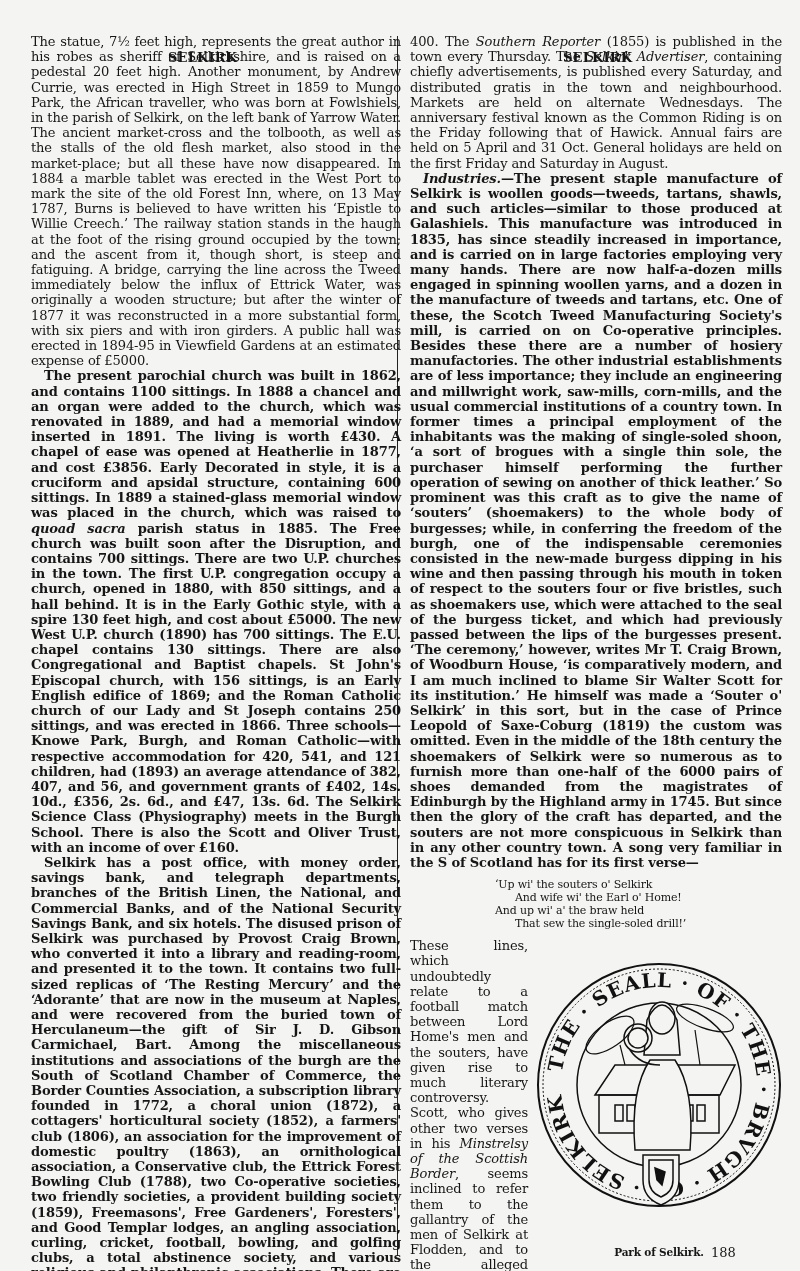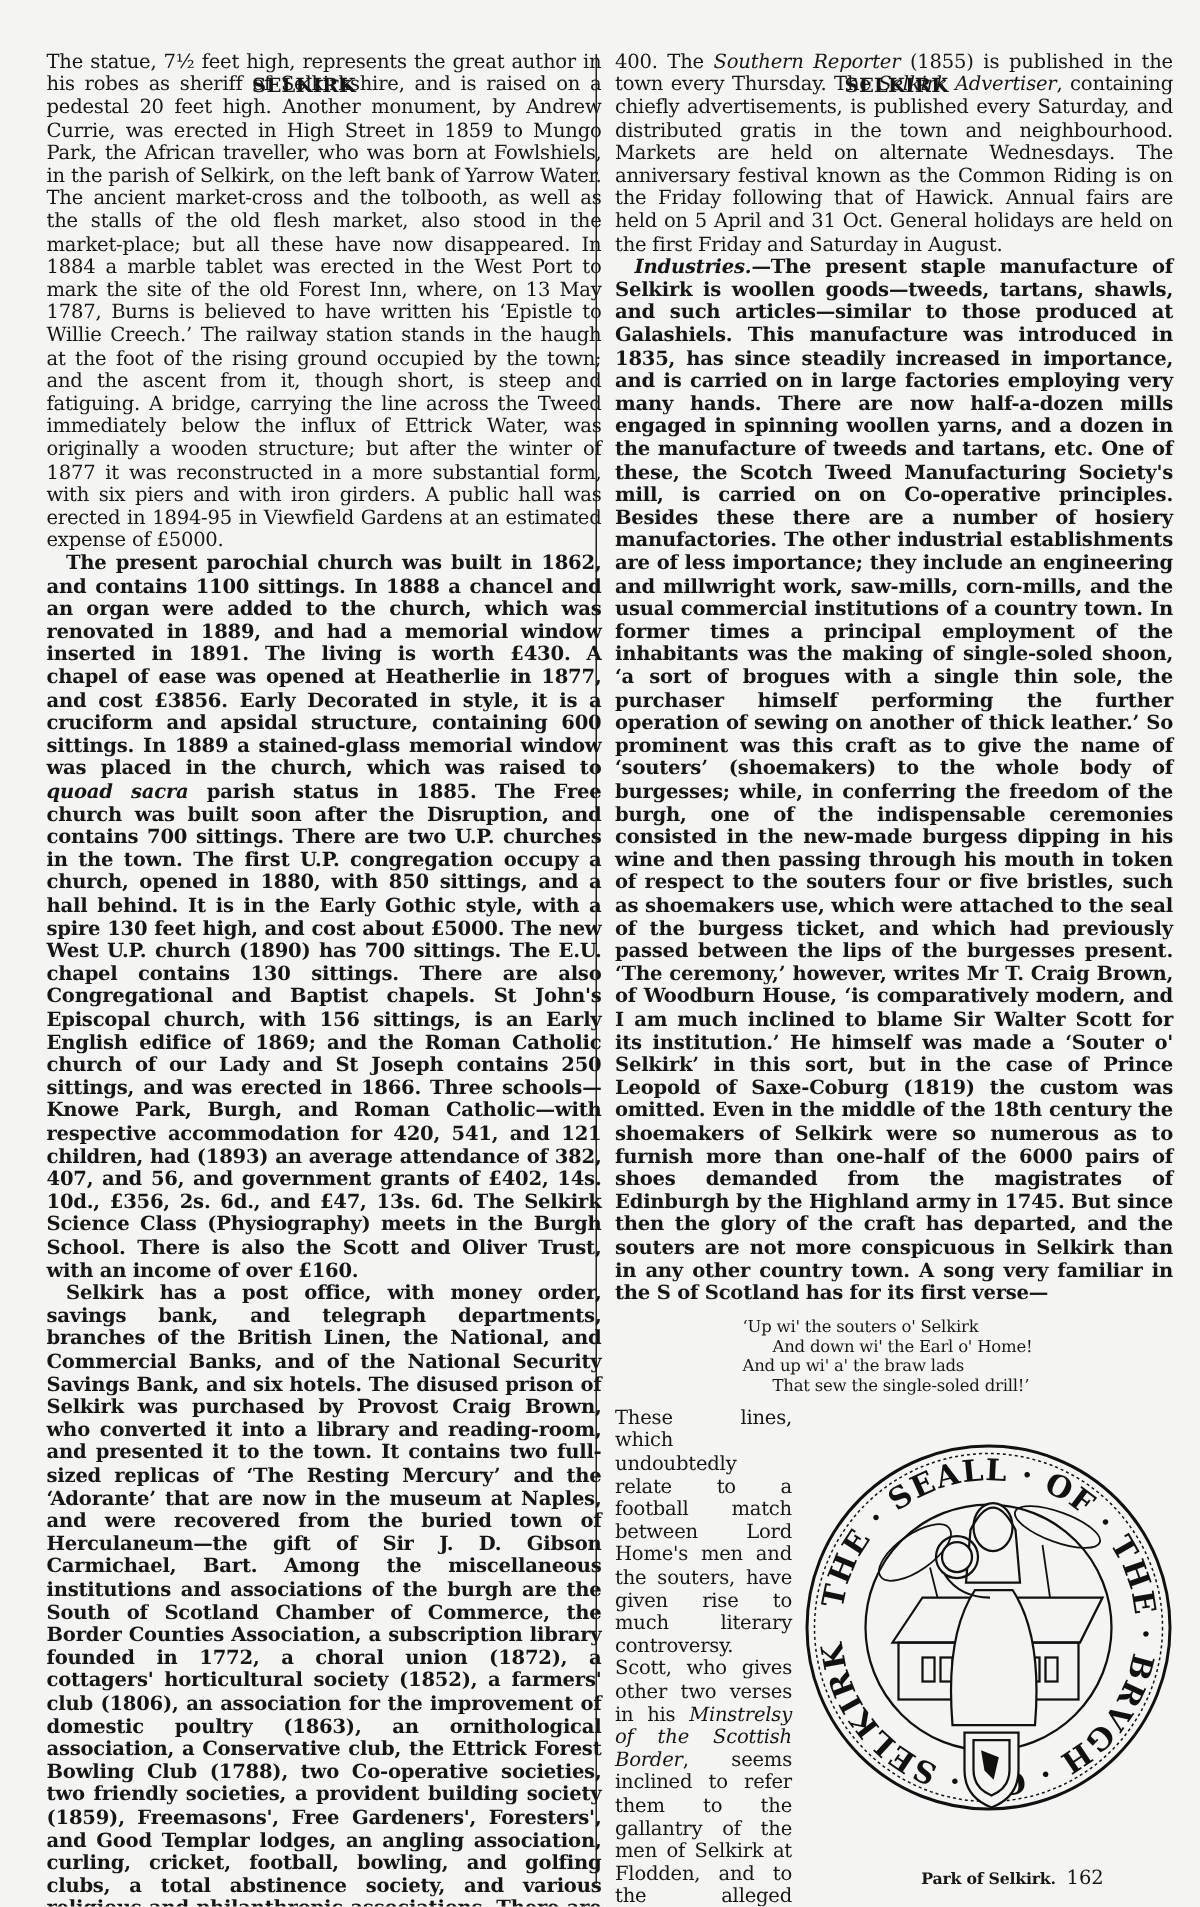--- a/index.html
+++ b/index.html
@@ -46,22 +46,22 @@
   <p>The statue, 7½ feet high, represents the great author in his robes as sheriff of Selkirkshire, and is raised on a pedestal 20 feet high.  Another monument, by Andrew Currie, was erected in High Street in 1859 to Mungo Park, the African traveller, who was born at Fowlshiels, in the parish of Selkirk, on the left bank of Yarrow Water.  The ancient market-cross and the tolbooth, as well as the stalls of the old flesh market, also stood in the market-place; but all these have now disappeared. In 1884 a marble tablet was erected in the West Port to mark the site of the old Forest Inn, where, on 13 May 1787, Burns is believed to have written his ‘Epistle to Willie Creech.’  The railway station stands in the haugh at the foot of the rising ground occupied by the town; and the ascent from it, though short, is steep and fatiguing.  A bridge, carrying the line across the Tweed immediately below the influx of Ettrick Water, was originally a wooden structure; but after the winter of 1877 it was reconstructed in a more substantial form, with six piers and with iron girders.  A public hall was erected in 1894-95 in Viewfield Gardens at an estimated expense of £5000.</p>
   <p class="indent"><span>The present parochial church was built in 1862, and contains 1100 sittings.  In 1888 a chancel and an organ were added to the church, which was renovated in 1889, and had a memorial window inserted in 1891.  The living is worth £430.  A chapel of ease was opened at Heatherlie in 1877, and cost £3856.  Early Decorated in style, it is a cruciform and apsidal structure, containing 600 sittings.  In 1889 a stained-glass memorial window was placed in the church, which was raised to</span> <em>quoad sacra</em> <span>parish status in 1885.  The Free church was built soon after the Disruption, and contains 700 sittings.  There are two U.P. churches in the town. The first U.P. congregation occupy a church, opened in 1880, with 850 sittings, and a hall behind.  It is in the Early Gothic style, with a spire 130 feet high, and cost about £5000.  The new West U.P. church (1890) has 700 sittings.  The E.U. chapel contains 130 sittings. There are also Congregational and Baptist chapels.  St John's Episcopal church, with 156 sittings, is an Early English edifice of 1869; and the Roman Catholic church of our Lady and St Joseph contains 250 sittings, and was erected in 1866.  Three schools—Knowe Park, Burgh, and Roman Catholic—with respective accommodation for 420, 541, and 121 children, had (1893) an average attendance of 382, 407, and 56, and government grants of £402, 14s. 10d., £356, 2s. 6d., and £47, 13s. 6d.  The Selkirk Science Class (Physiography) meets in the Burgh School.  There is also the Scott and Oliver Trust, with an income of over £160.</span></p>
   <p class="indent">Selkirk has a post office, with money order, savings bank, and telegraph departments, branches of the British Linen, the National, and Commercial Banks, and of the National Security Savings Bank, and six hotels.  The disused prison of Selkirk was purchased by Provost Craig Brown, who converted it into a library and reading-room, and presented it to the town.  It contains two full-sized replicas of ‘The Resting Mercury’ and the ‘Adorante’ that are now in the museum at Naples, and were recovered from the buried town of Herculaneum—the gift of Sir J. D. Gibson Carmichael, Bart.  Among the miscellaneous institutions and associations of the burgh are the South of Scotland Chamber of Commerce, the Border Counties Association, a subscription library founded in 1772, a choral union (1872), a cottagers' horticultural society (1852), a farmers' club (1806), an association for the improvement of domestic poultry (1863), an ornithological association, a Conservative club, the Ettrick Forest Bowling Club (1788), two Co-operative societies, two friendly societies, a provident building society (1859), Freemasons', Free Gardeners', Foresters', and Good Templar lodges, an angling association, curling, cricket, football, bowling, and golfing clubs, a total abstinence society, and various religious and philanthropic associations.  There are also a gaswork, a volunteer drill hall, with accommodation for 800 persons; the Union Hall, for 400; the Chapel Street Hall, for 150; and the Baptist Chapel Hall, for</p>
 </div>
 
 <div class="col right">
   <p><span>400.  The </span><em>Southern Reporter</em><span> (1855) is published in the town every Thursday.  The </span><em>Selkirk Advertiser</em><span>, containing chiefly advertisements, is published every Saturday, and distributed gratis in the town and neighbourhood. Markets are held on alternate Wednesdays.  The anniversary festival known as the Common Riding is on the Friday following that of Hawick.  Annual fairs are held on 5 April and 31 Oct.  General holidays are held on the first Friday and Saturday in August.</span></p>
   <p class="indent"><em>Industries.</em><span>—The present staple manufacture of Selkirk is woollen goods—tweeds, tartans, shawls, and such articles—similar to those produced at Galashiels. This manufacture was introduced in 1835, has since steadily increased in importance, and is carried on in large factories employing very many hands.  There are now half-a-dozen mills engaged in spinning woollen yarns, and a dozen in the manufacture of tweeds and tartans, etc.  One of these, the Scotch Tweed Manufacturing Society's mill, is carried on on Co-operative principles.  Besides these there are a number of hosiery manufactories.  The other industrial establishments are of less importance; they include an engineering and millwright work, saw-mills, corn-mills, and the usual commercial institutions of a country town.  In former times a principal employment of the inhabitants was the making of single-soled shoon, ‘a sort of brogues with a single thin sole, the purchaser himself performing the further operation of sewing on another of thick leather.’  So prominent was this craft as to give the name of ‘souters’ (shoemakers) to the whole body of burgesses; while, in conferring the freedom of the burgh, one of the indispensable ceremonies consisted in the new-made burgess dipping in his wine and then passing through his mouth in token of respect to the souters four or five bristles, such as shoemakers use, which were attached to the seal of the burgess ticket, and which had previously passed between the lips of the burgesses present.  ‘The ceremony,’ however, writes Mr T. Craig Brown, of Woodburn House, ‘is comparatively modern, and I am much inclined to blame Sir Walter Scott for its institution.’  He himself was made a ‘Souter o' Selkirk’ in this sort, but in the case of Prince Leopold of Saxe-Coburg (1819) the custom was omitted.  Even in the middle of the 18th century the shoemakers of Selkirk were so numerous as to furnish more than one-half of the 6000 pairs of shoes demanded from the magistrates of Edinburgh by the Highland army in 1745.  But since then the glory of the craft has departed, and the souters are not more conspicuous in Selkirk than in any other country town.  A song very familiar in the S of Scotland has for its first verse—</span></p>
   <div class="verse">
     <div>‘Up wi' the souters o' Selkirk</div>
-    <div class="i">And down wi' the Earl o' Home!</div>
-    <div>And up wi' a' the braw lads</div>
+    <div class="i">And wife wi' the Earl o' Home!</div>
+    <div>And up wi' a' the braw held</div>
     <div class="i">That sew the single-soled drill!’</div>
   </div>
   <div class="wrap-area">
     <div class="seal-fig">
       <svg width="248" height="300" viewBox="0 0 248 300">
         <defs>
           <path id="ringpath" d="M124,145 m-98,0 a98,98 0 1,1 196,0 a98,98 0 1,1 -196,0"></path>
         </defs>
         <circle cx="124" cy="145" r="121" fill="none" stroke="#111" stroke-width="2"></circle>
         <circle cx="124" cy="145" r="116" fill="none" stroke="#111" stroke-width="1" stroke-dasharray="2 2"></circle>
@@ -100,13 +100,13 @@
           <path d="M114,220 L138,220 L138,240 Q138,252 126,257 Q114,252 114,240 Z" fill="none"></path>
           <path d="M120,228 L130,232 L127,245 L122,240 Z" fill="#111"></path>
         </g>
       </svg>
       <div class="seal-caption">Park of Selkirk.</div>
     </div>
     <p><span>These lines, which undoubtedly relate to a football match between Lord Home's men and the souters, have given rise to much literary controversy.  Scott, who gives other two verses in his </span><em>Minstrelsy of the Scottish Border</em><span>, seems inclined to refer them to the gallantry of the men of Selkirk at Flodden, and to the alleged poltroonery of Lord Home on the same occasion. ‘The few survivors,’ he says, ‘on their return home, found, by the side of Ladywood Edge, the corpse of a female, wife to one of their fallen comrades, with a child suck-</span></p>
   </div>
 </div>
 
-<div class="page-number">162</div>
+<div class="page-number">188</div>
 
 </body></html>

